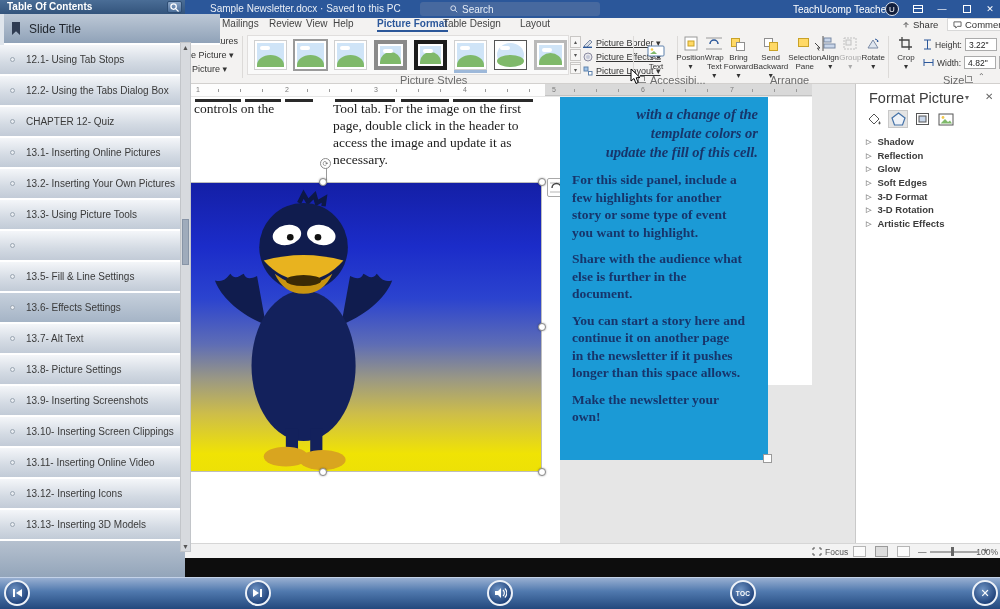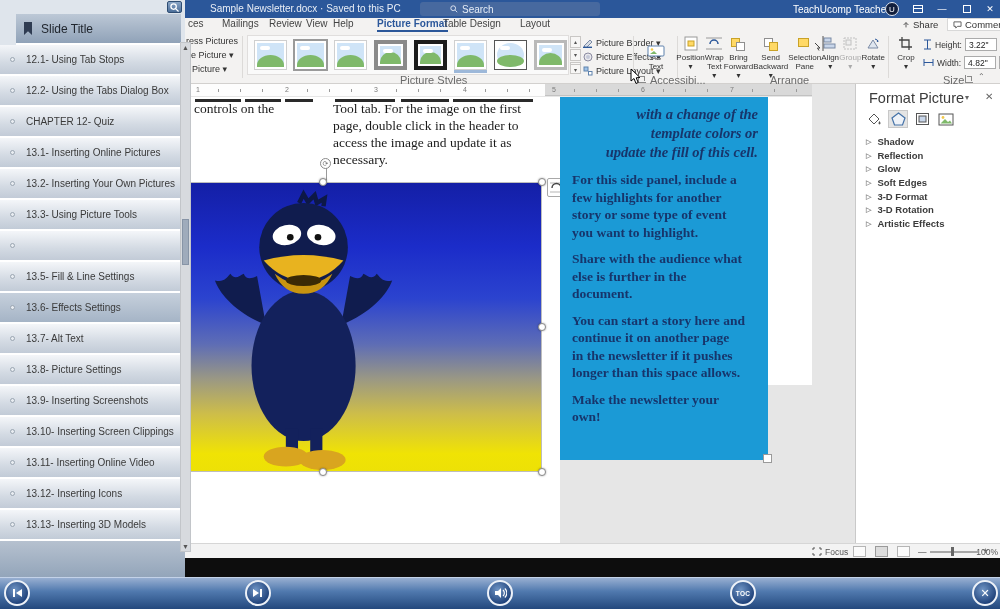--- a/index.html
+++ b/index.html
@@ -37,21 +37,21 @@
   .thumb .hill { position:absolute; left:2px; right:2px; bottom:2px; height:12px; background:#7fb96a; border-radius:60% 60% 0 0/100% 100% 0 0; }
   .thumb .cloud { position:absolute; top:5px; left:5px; width:10px; height:4px; background:#fff; border-radius:3px; }
   .t-sel { outline:2px solid #9a9a9a; outline-offset:-1px; }
   .t-frame4 { border:4px solid #8a8a8a; }
   .t-frame5 { border:4px solid #1c1c1c; }
   .t-shadow { box-shadow:0 3px 0 #9db8d9; }
   .t-oval .sky,.t-oval .hill { border-radius:50%; }
   .t-oval { border:1px solid #555; border-radius:0; }
   .t-frame8 { border:3px solid #b9b9b9; }
   .gsc { position:absolute; width:11px; height:12px; background:#f7f6f5; border:1px solid #c9c7c5; font-size:6px; color:#555; text-align:center; line-height:11px; }
-  .stylebtn { position:absolute; left:398px; height:13px; display:flex; align-items:center; gap:3px; font-size:9px; color:#333; }
+  .stylebtn { position:absolute; left:398px; height:13px; display:flex; align-items:center; gap:3px; font-size:9px; color:#333;text-decoration:underline; }
   .sicon { width:10px; height:10px; display:inline-block; }
   .grouplabel { position:absolute; top:42px; font-size:11px; color:#6a6a6a; }
   .bigbtn { display:flex; flex-direction:column; align-items:center; font-size:8px; color:#333; text-align:center; line-height:9px; }
   .bigbtn .bicon { width:18px; height:15px; margin-bottom:2px; position:relative; }
   .sq1 { position:absolute; left:2px; top:2px; width:9px; height:9px; background:#ffd966; border:1px solid #c9a227; }
   .sq2 { position:absolute; left:7px; top:6px; width:9px; height:9px; background:#fff; border:1px solid #8f8f8f; }
   #arrange-row { left:495px; top:4px; width:205px; display:flex; justify-content:flex-end; }
   .disabled { color:#aaa !important; }
   .sizefield { display:flex; align-items:center; gap:3px; font-size:8.5px; color:#333; }
   .fieldbox { width:32px; height:13px; background:#fff; border:1px solid #ababab; font-size:8.5px; color:#222; padding:1px 3px; }
@@ -98,21 +98,21 @@
   .viewico.sel { background:#dcdcdc; border-color:#9a9a9a; }
   #zoomtrack { position:absolute; left:745px; top:7px; width:48px; height:2px; background:#a8a8a8; }
   #zoomthumb { position:absolute; left:766px; top:3px; width:3px; height:9px; background:#666; }
 
   #blackstrip { left:0; top:558px; width:815px; height:19px; background:#0d0d0d; }
 
   
   #sidebar { left:0; top:0; width:185px; height:577px; background:#dfe5ec; }
   #sb-header { position:absolute; left:0; top:0; width:185px; height:14px; background:linear-gradient(180deg,#4a6d96,#33547c); color:#fff; font-size:10px; font-weight:bold; line-height:14px; padding-left:7px; }
   #sb-search { position:absolute; right:3px; top:1px; width:15px; height:12px; border-radius:2px; background:linear-gradient(180deg,#8aa5c6,#4c6f9a); border:1px solid #2e4d73; display:flex; align-items:center; justify-content:center; }
-  #slide-title { position:absolute; left:16px; top:14px; width:165px; height:31px; background:linear-gradient(180deg,#bcc8d6,#90a2b8); border-bottom:2px solid #fff; display:flex; align-items:center; font-size:12px; color:#20262e; }
+  #slide-title { position:absolute; left:4px; top:14px; width:216px; height:31px; background:linear-gradient(180deg,#bcc8d6,#90a2b8); border-bottom:2px solid #fff; display:flex; align-items:center; font-size:12px; color:#20262e; }
   #bookmark { width:8px; height:13px; background:#2f3c52; margin:0 9px 0 8px; clip-path:polygon(0 0,100% 0,100% 100%,50% 72%,0 100%); }
   .sb-item { position:absolute; left:0; width:185px; height:31px; background:linear-gradient(180deg,#f4f6f9,#d3dae3 60%,#c2cbd7); border-bottom:2px solid #fff; display:flex; align-items:center; font-size:10px; color:#3a3a3a; }
   .sb-item.sel { background:linear-gradient(180deg,#c6d0dc,#a5b4c6); }
   .bullet { width:5px; height:5px; border:1px solid #9aa5b1; border-radius:50%; background:#e8ecf1; margin:0 11px 0 10px; flex:none; }
   #sb-footer { position:absolute; left:0; top:541px; width:185px; height:36px; background:linear-gradient(180deg,#b6c1cf,#93a5ba); }
   #sb-scroll { position:absolute; left:180px; top:42px; width:11px; height:510px; background:#d7dade; border:1px solid #c2c5c9; font-size:7px; color:#555; }
   #sb-thumb { position:absolute; left:1px; top:176px; width:7px; height:46px; background:#9fabbb; border:1px solid #8794a6; }
 
   
   #playerbar { left:0; top:577px; width:1000px; height:32px; background:linear-gradient(180deg,#9db3d4 0%,#5079ae 45%,#23487d 100%); box-shadow:inset 0 1px 0 #c3d2e8; }
@@ -520,20 +520,21 @@
   </div>
 
   <div id="blackstrip" class="abs"></div>
 </div>
 
 <svg id="cursor" class="abs" width="12" height="17" viewBox="0 0 12 17" style="z-index:50;">
   <path d="M1 1 L1 13 L4 10.5 L6 15.5 L8.2 14.5 L6.2 9.8 L10 9.5 Z" fill="#fff" stroke="#000" stroke-width="1"></path>
 </svg>
 
 <div id="sidebar" class="abs">
+  <div id="sb-header">Table Of Contents</div>
   <div id="sb-search">
     <svg width="9" height="9" viewBox="0 0 10 10">
         <circle cx="4" cy="4" r="3" fill="none" stroke="#fff" stroke-width="1.4"></circle>
         <line x1="6.5" y1="6.5" x2="9.5" y2="9.5" stroke="#fff" stroke-width="1.4"></line>
       </svg>
   </div>
   <div id="slide-title">
     <div id="bookmark"></div>
     <span>Slide Title</span>
   </div>

